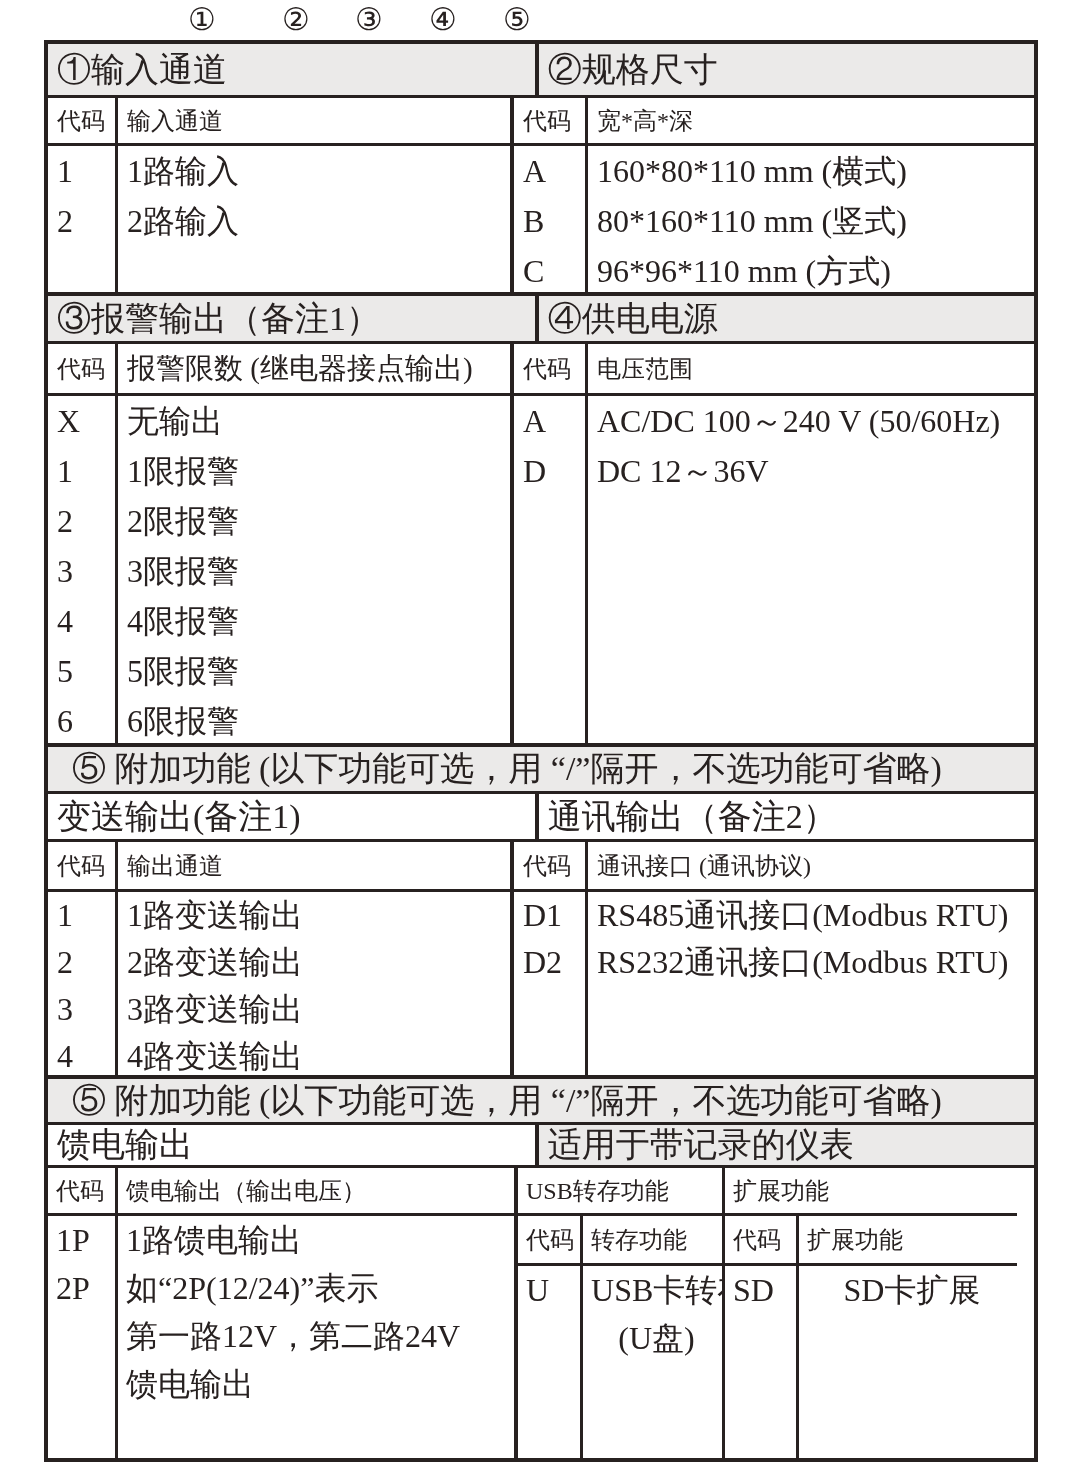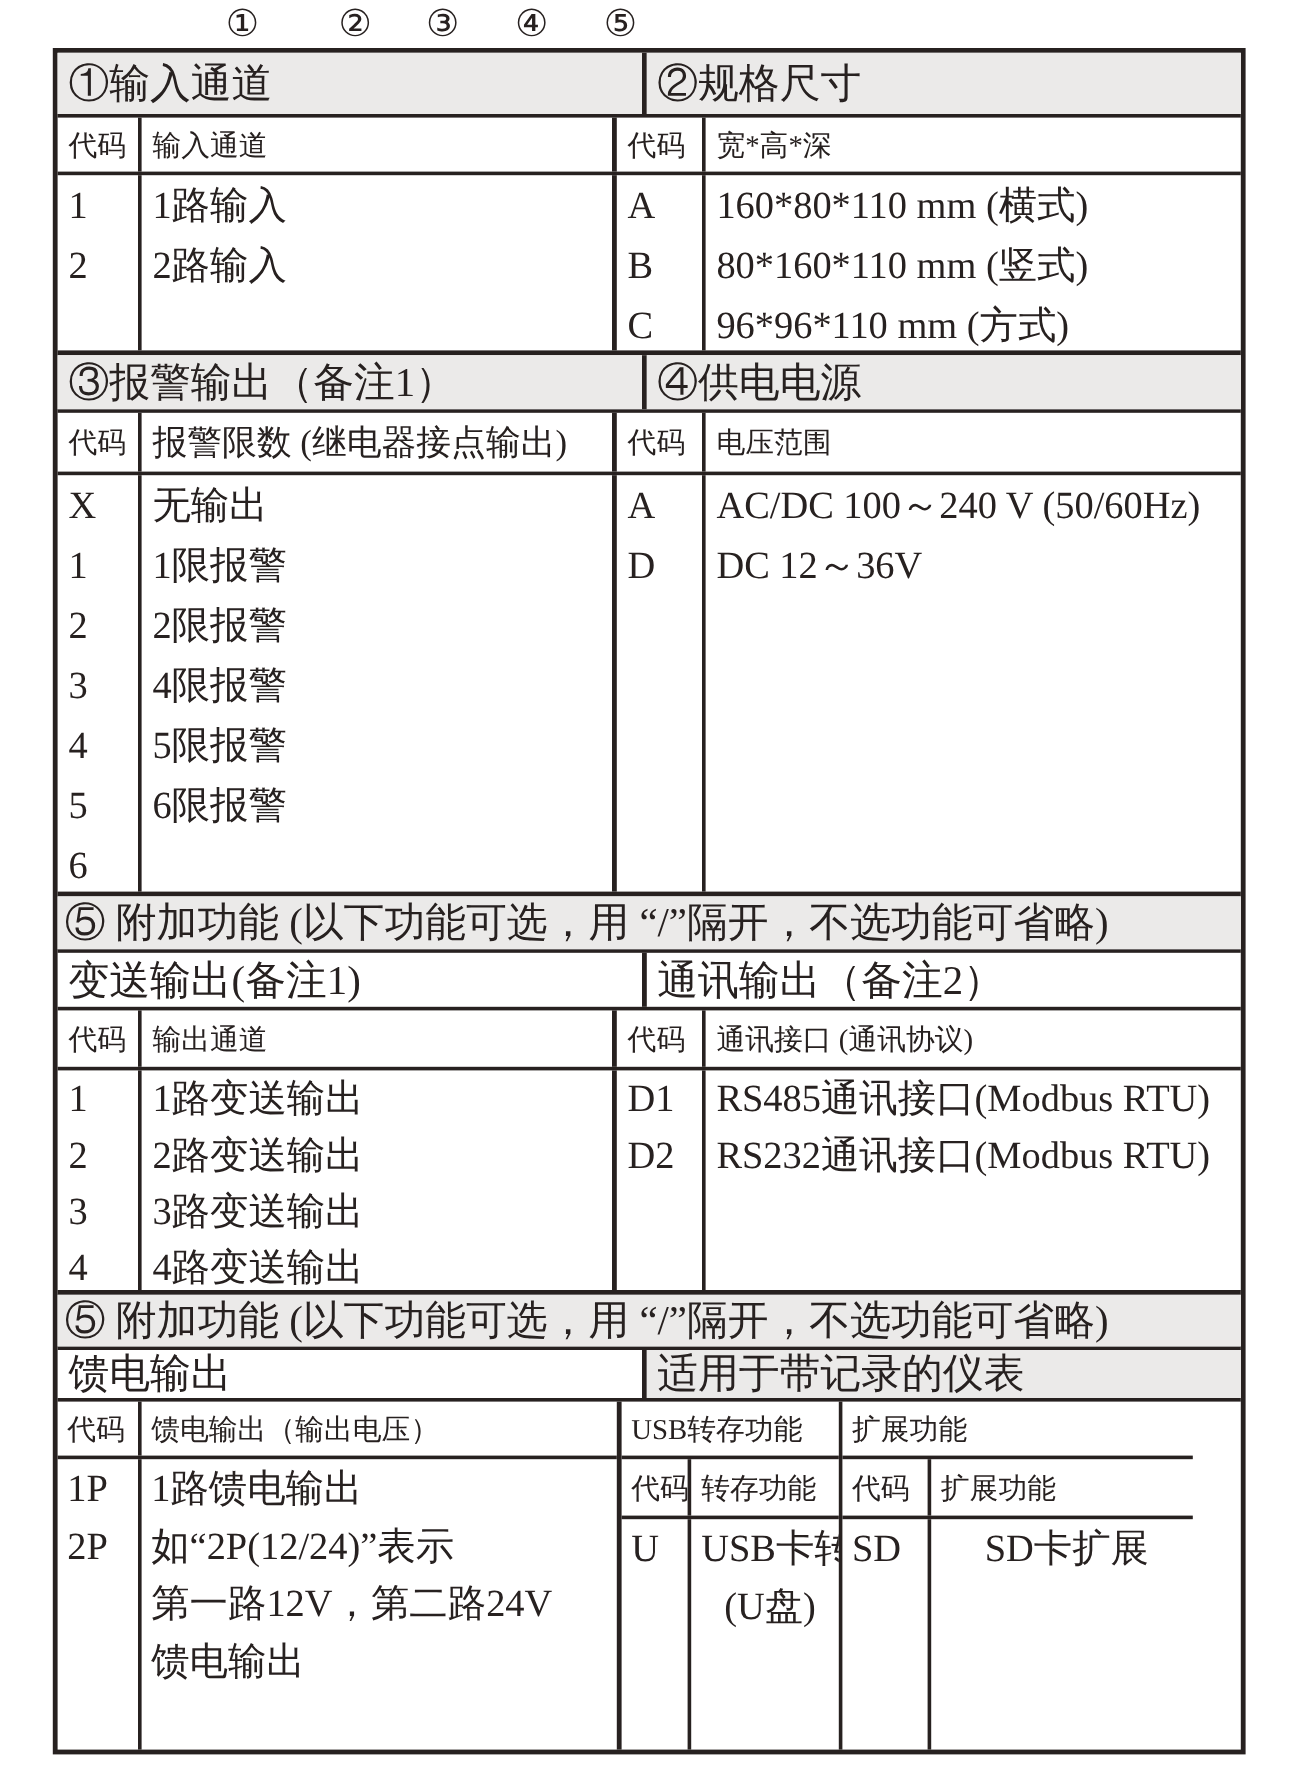--- a/index.html
+++ b/index.html
@@ -45,26 +45,26 @@
   .h43{height:43px;}  .h290{height:290px;}
   .vc{display:flex;align-items:center;}
   .title{font-size:34px;}
   .txt{font-size:24px;}
   .fit{font-size:29px;}
   .fit30{font-size:30px;text-align:center;}
   .shade{background:var(--shade);}
   .ln{height:50px;line-height:50px;font-size:32px;white-space:nowrap;}
   .ln47{height:47px;line-height:47px;}
   .ln48{height:48px;line-height:48px;}
-  .band{padding-left:6px;}
+  .band{padding-left:24px;}
   
   .col{display:flex;flex-direction:column;box-sizing:border-box;}
   .bl{width:470px;border-right:4px solid var(--ink);}
   .br{width:516px;display:flex;}
-  .usb{width:184px;border-right:3px solid var(--ink);}
+  .usb{width:207px;border-right:3px solid var(--ink);}
   .ext{width:292px;}
   .subrow{display:flex;border-bottom:3px solid var(--ink);box-sizing:border-box;}
   .subcell{box-sizing:border-box;border-right:3px solid var(--ink);padding-left:8px;overflow:hidden;white-space:nowrap;}
   .subcell.last{border-right:none;}
   .subdata{display:flex;flex:1;}
   .uw70{width:70px;} .uw151{width:151px;} .ew74{width:74px;} .ew218{width:218px;}
 </style>
 </head>
 <body>
 
@@ -130,20 +130,21 @@
         <div class="ln">2</div>
         <div class="ln">3</div>
         <div class="ln">4</div>
         <div class="ln">5</div>
         <div class="ln">6</div>
       </div>
       <div class="cell w396 md">
         <div class="ln">无输出</div>
         <div class="ln">1限报警</div>
         <div class="ln">2限报警</div>
+        <div class="ln">3限报警</div>
         <div class="ln">4限报警</div>
         <div class="ln">5限报警</div>
         <div class="ln">6限报警</div>
       </div>
       <div class="cell w74">
         <div class="ln">A</div>
         <div class="ln">D</div>
       </div>
       <div class="cell w442 last">
         <div class="ln">AC/DC 100～240 V (50/60Hz)</div>

